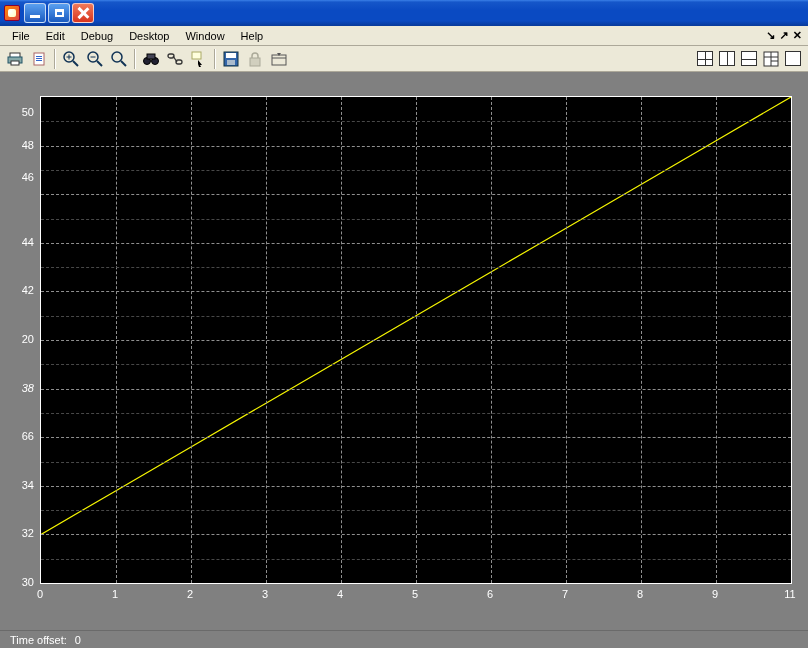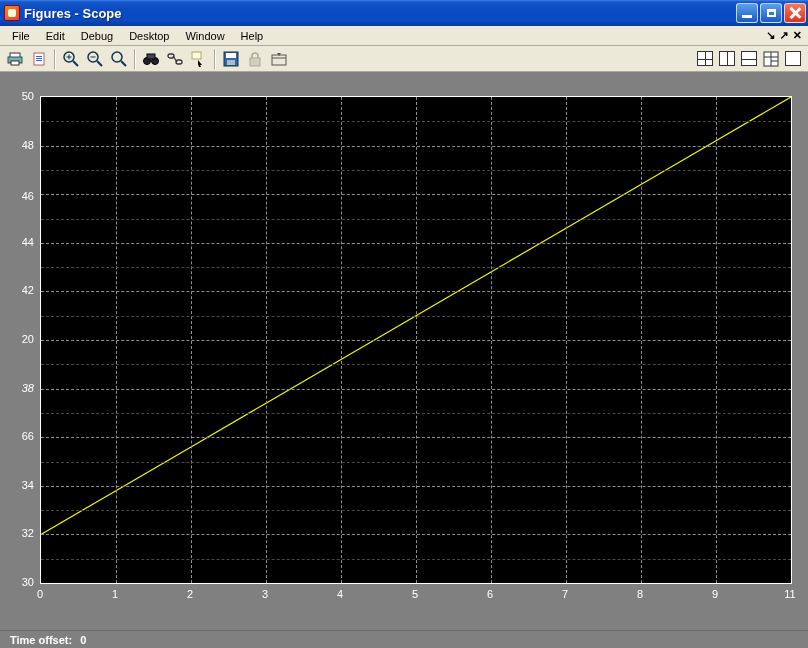--- a/index.html
+++ b/index.html
@@ -128,29 +128,27 @@
   
   .statusbar {
     height: 18px;
     background: #808080;
     border-top: 1px solid #6a6a6a;
     color: #fff;
     font-size: 11px;
     display: flex; align-items: center;
     padding: 0 10px;
     gap: 8px;
-    font-weight: bold;
   }
 </style>
 </head>
 <body>
 
 <div class="titlebar">
   <div class="app-icon"></div>
-  <div class="title-text">Figures - Scope</div>
   <div class="win-btns">
     <div class="win-btn min">
         <div class="dash"></div>
       </div>
     <div class="win-btn max">
         <div class="sq"></div>
       </div>
     <div class="win-btn close">
         <div class="x"></div>
       </div>
@@ -279,23 +277,23 @@
 <div class="figure-area">
   <div class="y-ticks" id="y-ticks">
       <span style="top: 486px;">30</span>
       <span style="top: 437.4px; text-align: center;">32</span>
       <span style="top: 388.8px;">34</span>
       <span style="top: 340.2px;">66</span>
       <span style="top: 291.6px; font-style: italic;">38</span>
       <span style="top: 243px;">20</span>
       <span style="top: 194.4px;">42</span>
       <span style="top: 145.8px;">44</span>
-      <span style="top: 100px;">46</span>
+      <span style="top: 81px;">46</span>
       <span style="top: 48.6px;">48</span>
-      <span style="top: 0px;">50</span>
+      <span style="top: 16px;">50</span>
     </div>
   <div class="plot-wrap" id="plot">
     <svg class="data-line" id="data-line" width="100%" height="100%" preserveAspectRatio="none" viewBox="0 0 750 486">
         <path d="M0.00 437.40 L75.00 393.66 L150.00 349.92 L225.00 306.18 L300.00 262.44 L375.00 218.70 L450.00 174.96 L525.00 131.22 L600.00 87.48 L675.00 43.74 L750.00 0.00 " stroke="#f6f600" stroke-width="1.2" fill="none"></path>
       </svg>
   <div class="grid-v" style="left: 75px;"></div>
       <div class="grid-v" style="left: 150px;"></div>
       <div class="grid-v" style="left: 225px;"></div>
       <div class="grid-v" style="left: 300px;"></div>
       <div class="grid-v" style="left: 375px;"></div>

